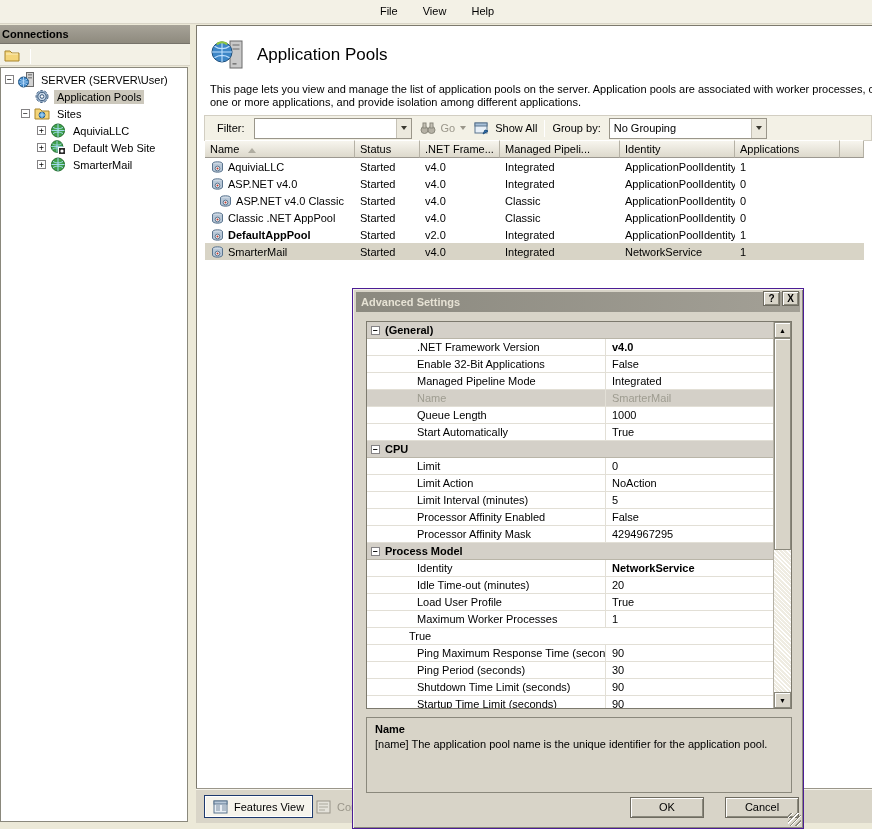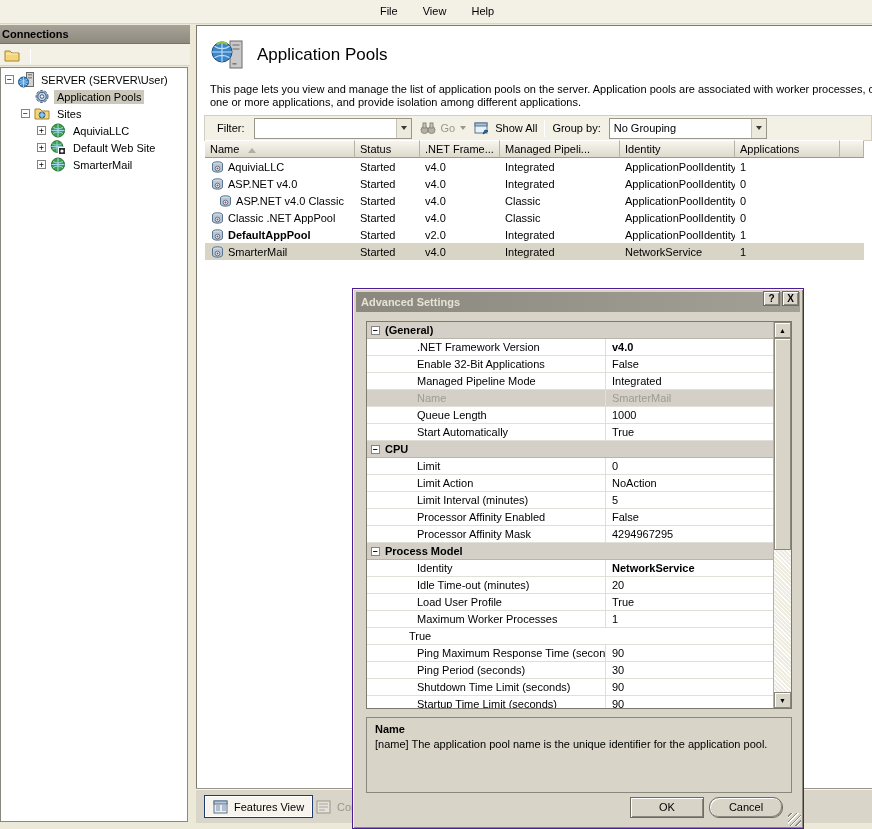--- a/index.html
+++ b/index.html
@@ -81,21 +81,21 @@
   .grid-scroll { position:absolute; right:0; top:0; bottom:0; width:18px; background:#efece2; background-image:repeating-linear-gradient(45deg,#fff 0 1px,transparent 1px 3px); border-left:1px solid #b5b1a5; }
   .sbtn { position:absolute; left:0; width:17px; height:16px; background:#d8d4c8; border:1px solid #8a887c; box-shadow:inset 1px 1px 0 #fff; text-align:center; font-size:7px; line-height:15px; color:#000; }
   .sbtn.up { top:0; } .sbtn.down { bottom:0; }
   .sthumb { position:absolute; left:0; top:16px; width:17px; height:212px; background:#d8d4c8; border:1px solid #8a887c; box-shadow:inset 1px 1px 0 #fff; }
 
   .help-box { position:absolute; left:13px; top:428px; width:426px; height:76px; border:1px solid #8a887c; padding:5px 8px; background:#d8d4c8; }
   .help-title { font-weight:bold; margin-bottom:3px; }
   .help-text { line-height:13px; }
 
   .dlg-btn { position:absolute; top:508px; width:74px; height:21px; background:#d8d4c8; border:1px solid #6e6b60; box-shadow:inset 1px 1px 0 #fff, inset -1px -1px 0 #8a887c; text-align:center; padding-top:3px; }
-  .btn-ok { left:277px; } .btn-cancel { left:356px;border-radius:10px; }
+  .btn-ok { left:277px; } .btn-cancel { left:372px; }
   .grip { position:absolute; right:2px; bottom:2px; width:13px; height:13px; background:repeating-linear-gradient(135deg,transparent 0 2px,#8a887c 2px 3px,#fff 3px 4px); }
 </style>
 </head>
 <body>
 
 <div id="app">
 
   <div class="menubar">
     <span class="menu-item">File</span>
     <span class="menu-item">View</span>

